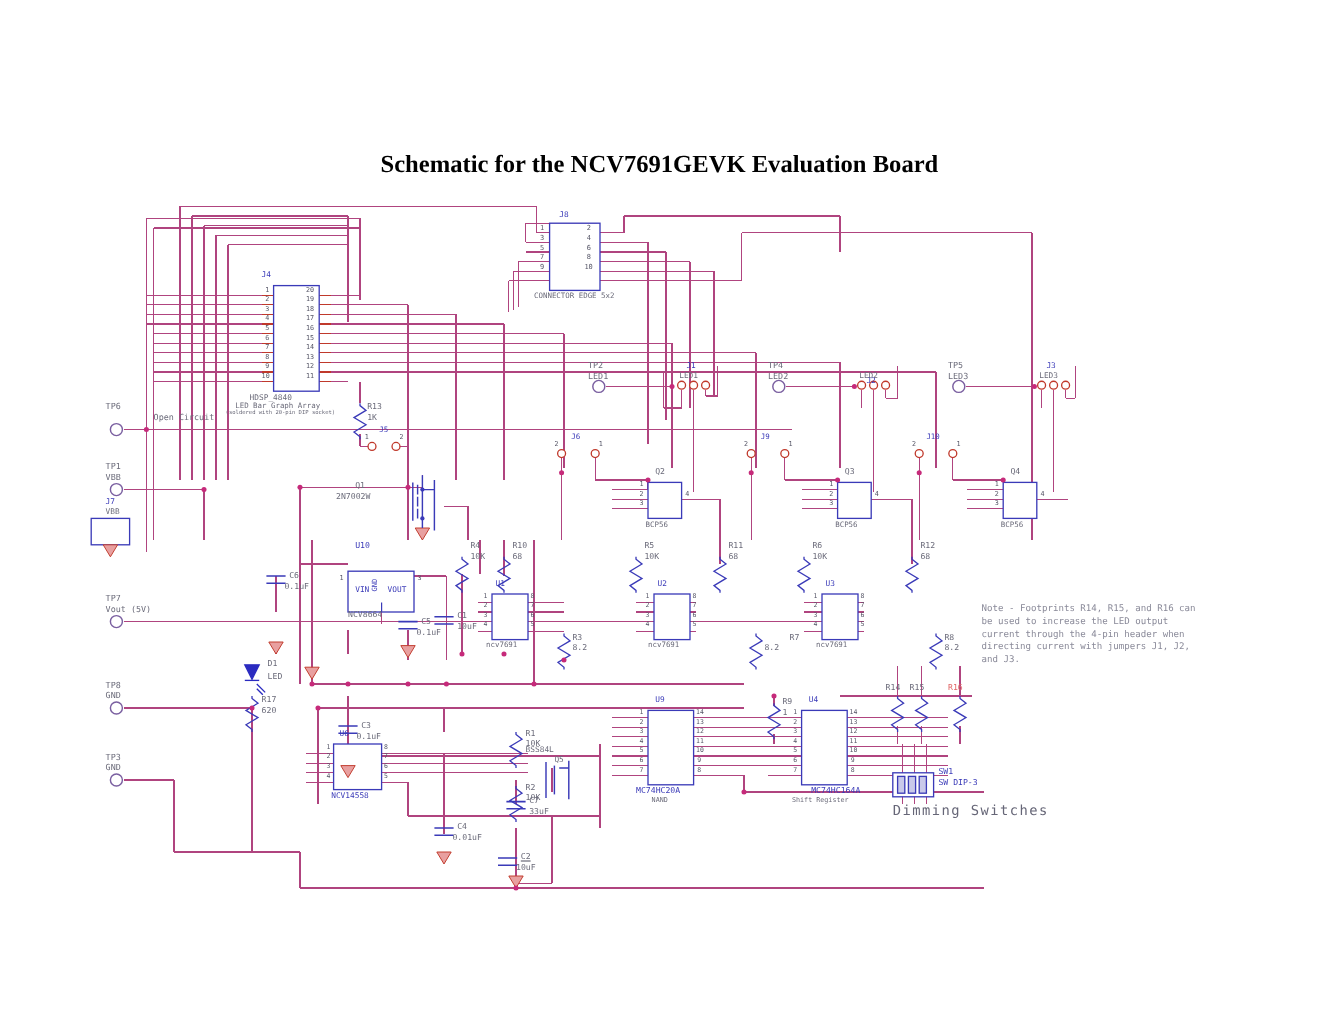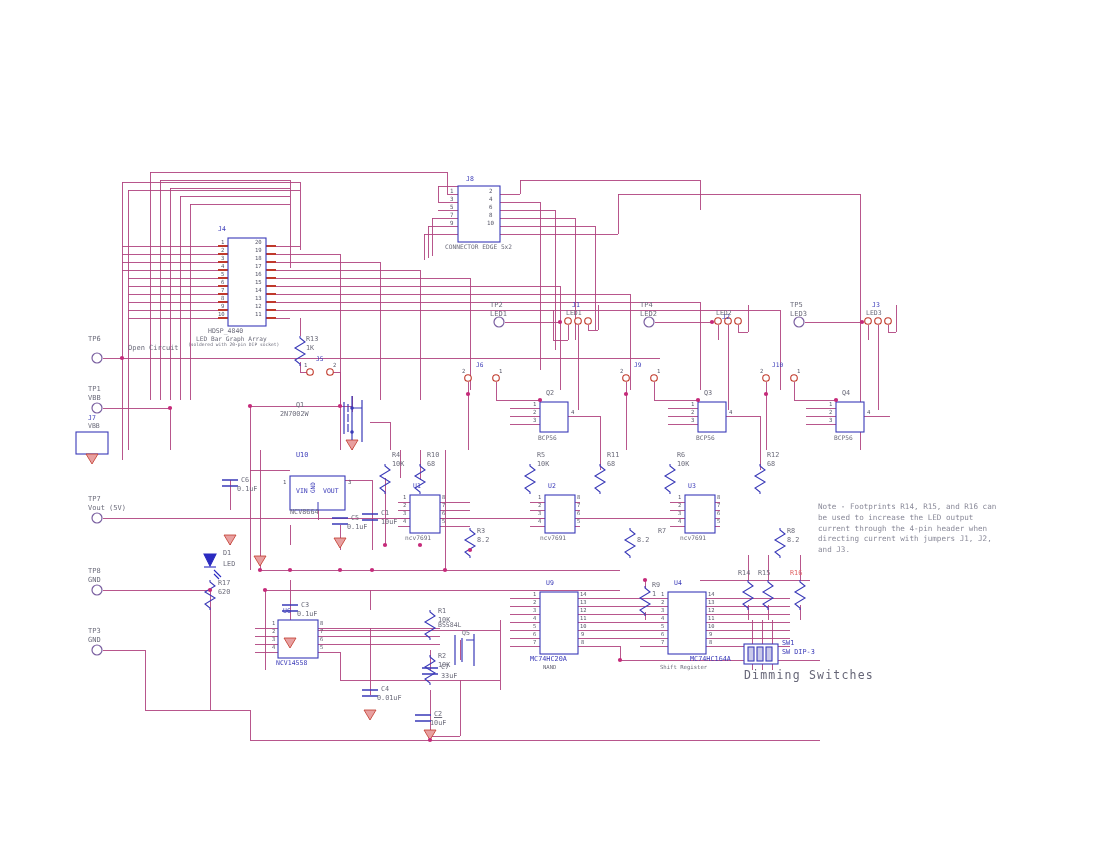--- a/index.html
+++ b/index.html
@@ -41,20 +41,21 @@
   .dim-label{position:absolute;font-family:"DejaVu Sans Mono",monospace;font-size:11.5px;color:#666677;letter-spacing:1.2px;}
 
   svg{position:absolute;left:0;top:0;}
 </style>
 </head>
 <body>
 
 <div class="page">
 
 
+  <div class="doc-title">Schematic for the NCV7691GEVK Evaluation Board</div>
 
 
   <div id="sch">
 
     <svg width="1099" height="630" viewBox="0 0 1099 630">
       <g stroke="#b0447f" stroke-width="0.9" fill="none" shape-rendering="crispEdges">
 
         <path d="M122 32 L122 310"></path>
         <path d="M128 40 L128 300"></path>
         <path d="M150 22 L150 250"></path>
@@ -764,21 +765,21 @@
     <div class="lbl lbl-dark" style="left:533px;top:490px;font-size:5.4px;">7</div>
     <div class="lbl lbl-dark" style="left:580px;top:442px;font-size:5.4px;">14</div>
     <div class="lbl lbl-dark" style="left:580px;top:450px;font-size:5.4px;">13</div>
     <div class="lbl lbl-dark" style="left:580px;top:458px;font-size:5.4px;">12</div>
     <div class="lbl lbl-dark" style="left:580px;top:466px;font-size:5.4px;">11</div>
     <div class="lbl lbl-dark" style="left:580px;top:474px;font-size:5.4px;">10</div>
     <div class="lbl lbl-dark" style="left:581px;top:482px;font-size:5.4px;">9</div>
     <div class="lbl lbl-dark" style="left:581px;top:490px;font-size:5.4px;">8</div>
 
     <div class="lbl lbl-blue" style="left:674px;top:430px;font-size:6.5px;">U4</div>
-    <div class="lbl lbl-blue" style="left:654px;top:506px;font-size:6.8px;padding-left:36px;">MC74HC164A</div>
+    <div class="lbl lbl-blue" style="left:640px;top:506px;font-size:6.8px;padding-left:36px;">MC74HC164A</div>
     <div class="lbl lbl-gray" style="left:660px;top:515px;font-size:5.6px;">Shift Register</div>
     <div class="lbl lbl-dark" style="left:661px;top:442px;font-size:5.4px;">1</div>
     <div class="lbl lbl-dark" style="left:661px;top:450px;font-size:5.4px;">2</div>
     <div class="lbl lbl-dark" style="left:661px;top:458px;font-size:5.4px;">3</div>
     <div class="lbl lbl-dark" style="left:661px;top:466px;font-size:5.4px;">4</div>
     <div class="lbl lbl-dark" style="left:661px;top:474px;font-size:5.4px;">5</div>
     <div class="lbl lbl-dark" style="left:661px;top:482px;font-size:5.4px;">6</div>
     <div class="lbl lbl-dark" style="left:661px;top:490px;font-size:5.4px;">7</div>
     <div class="lbl lbl-dark" style="left:708px;top:442px;font-size:5.4px;">14</div>
     <div class="lbl lbl-dark" style="left:708px;top:450px;font-size:5.4px;">13</div>

